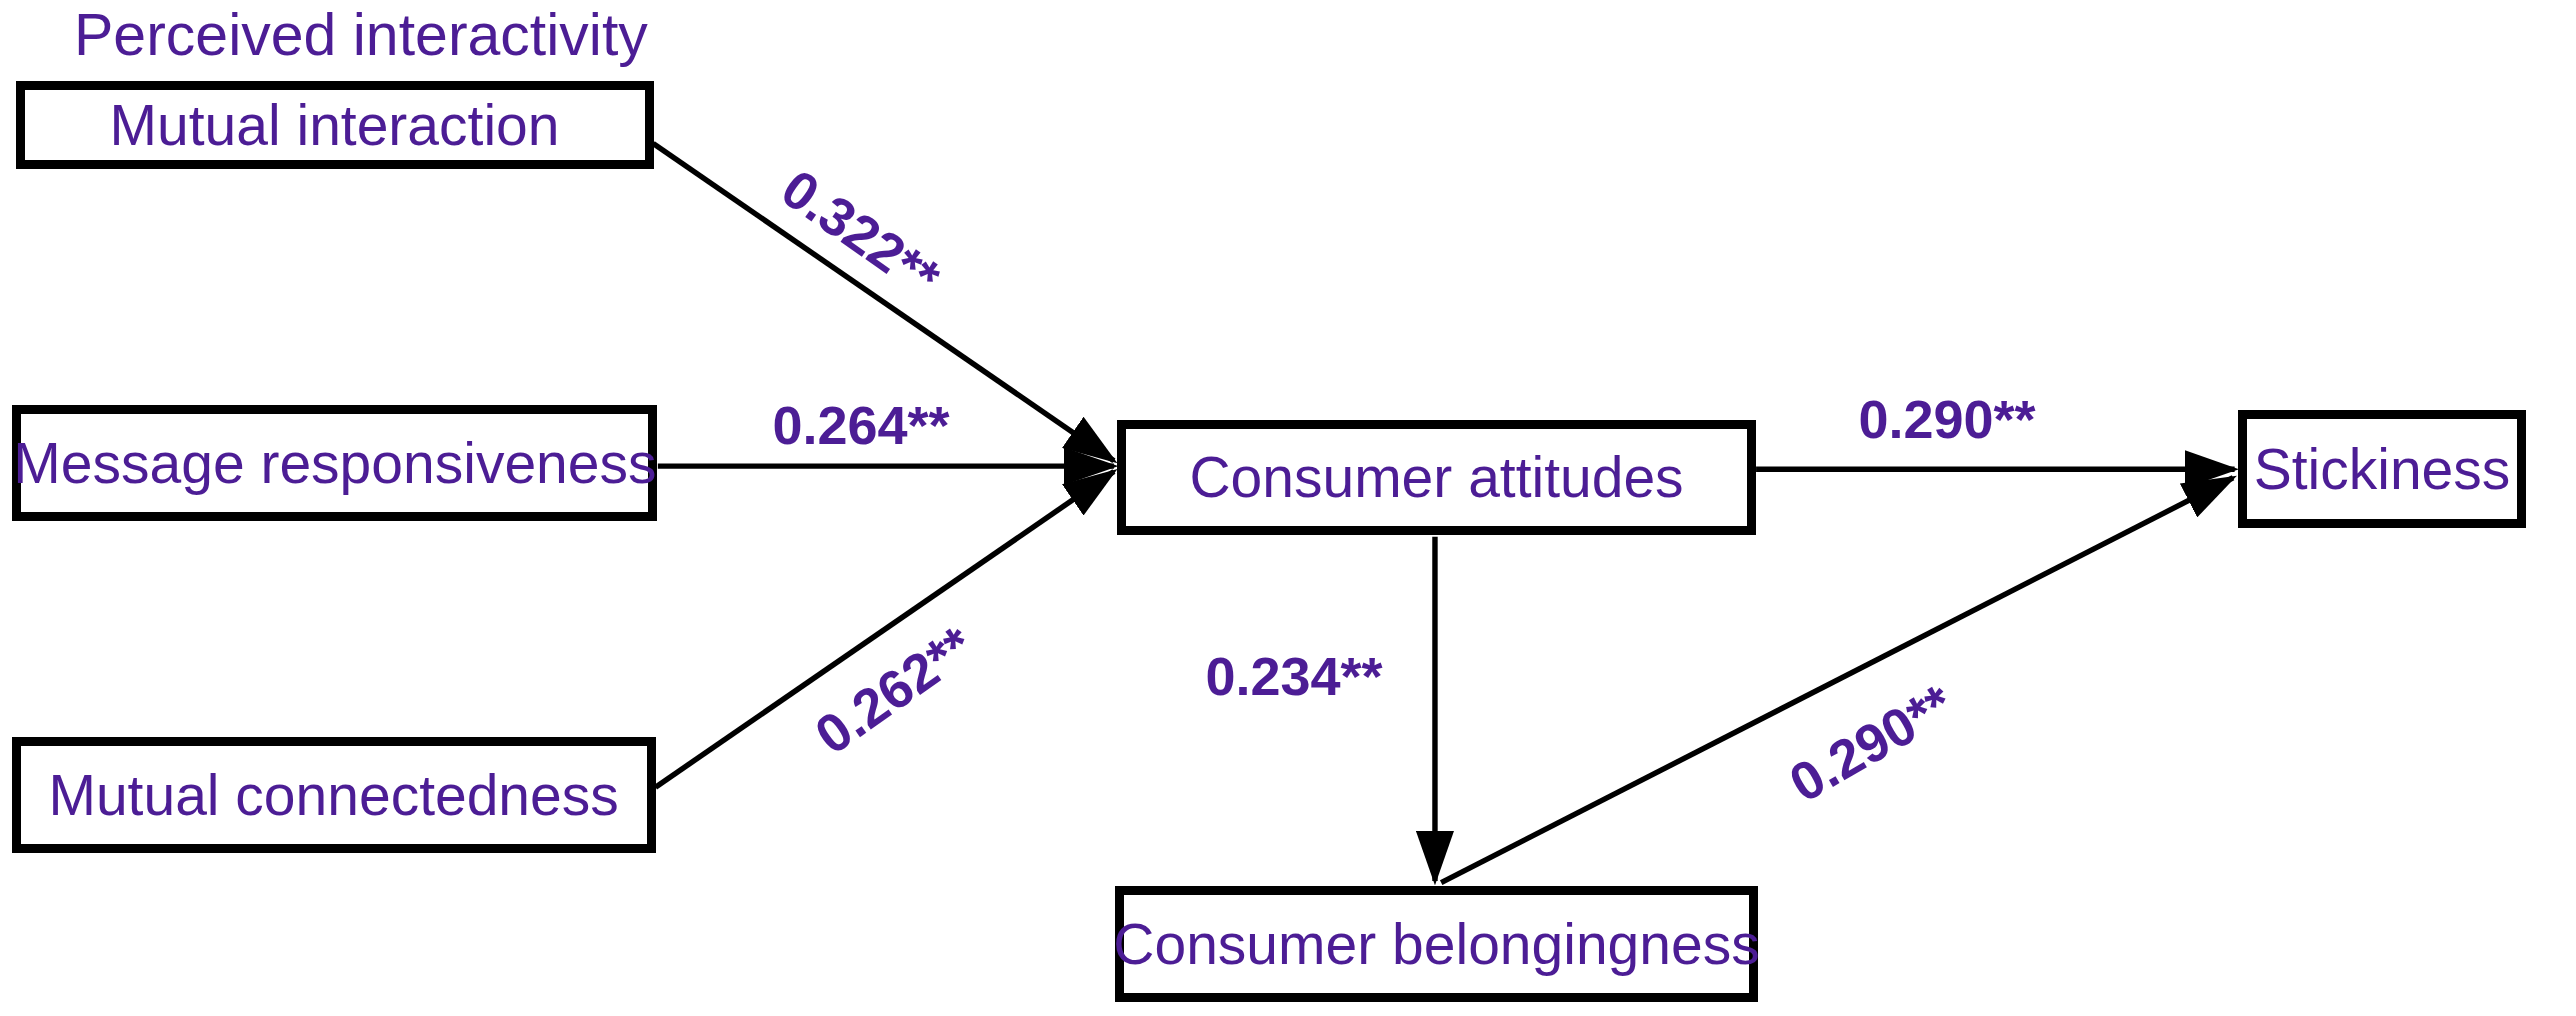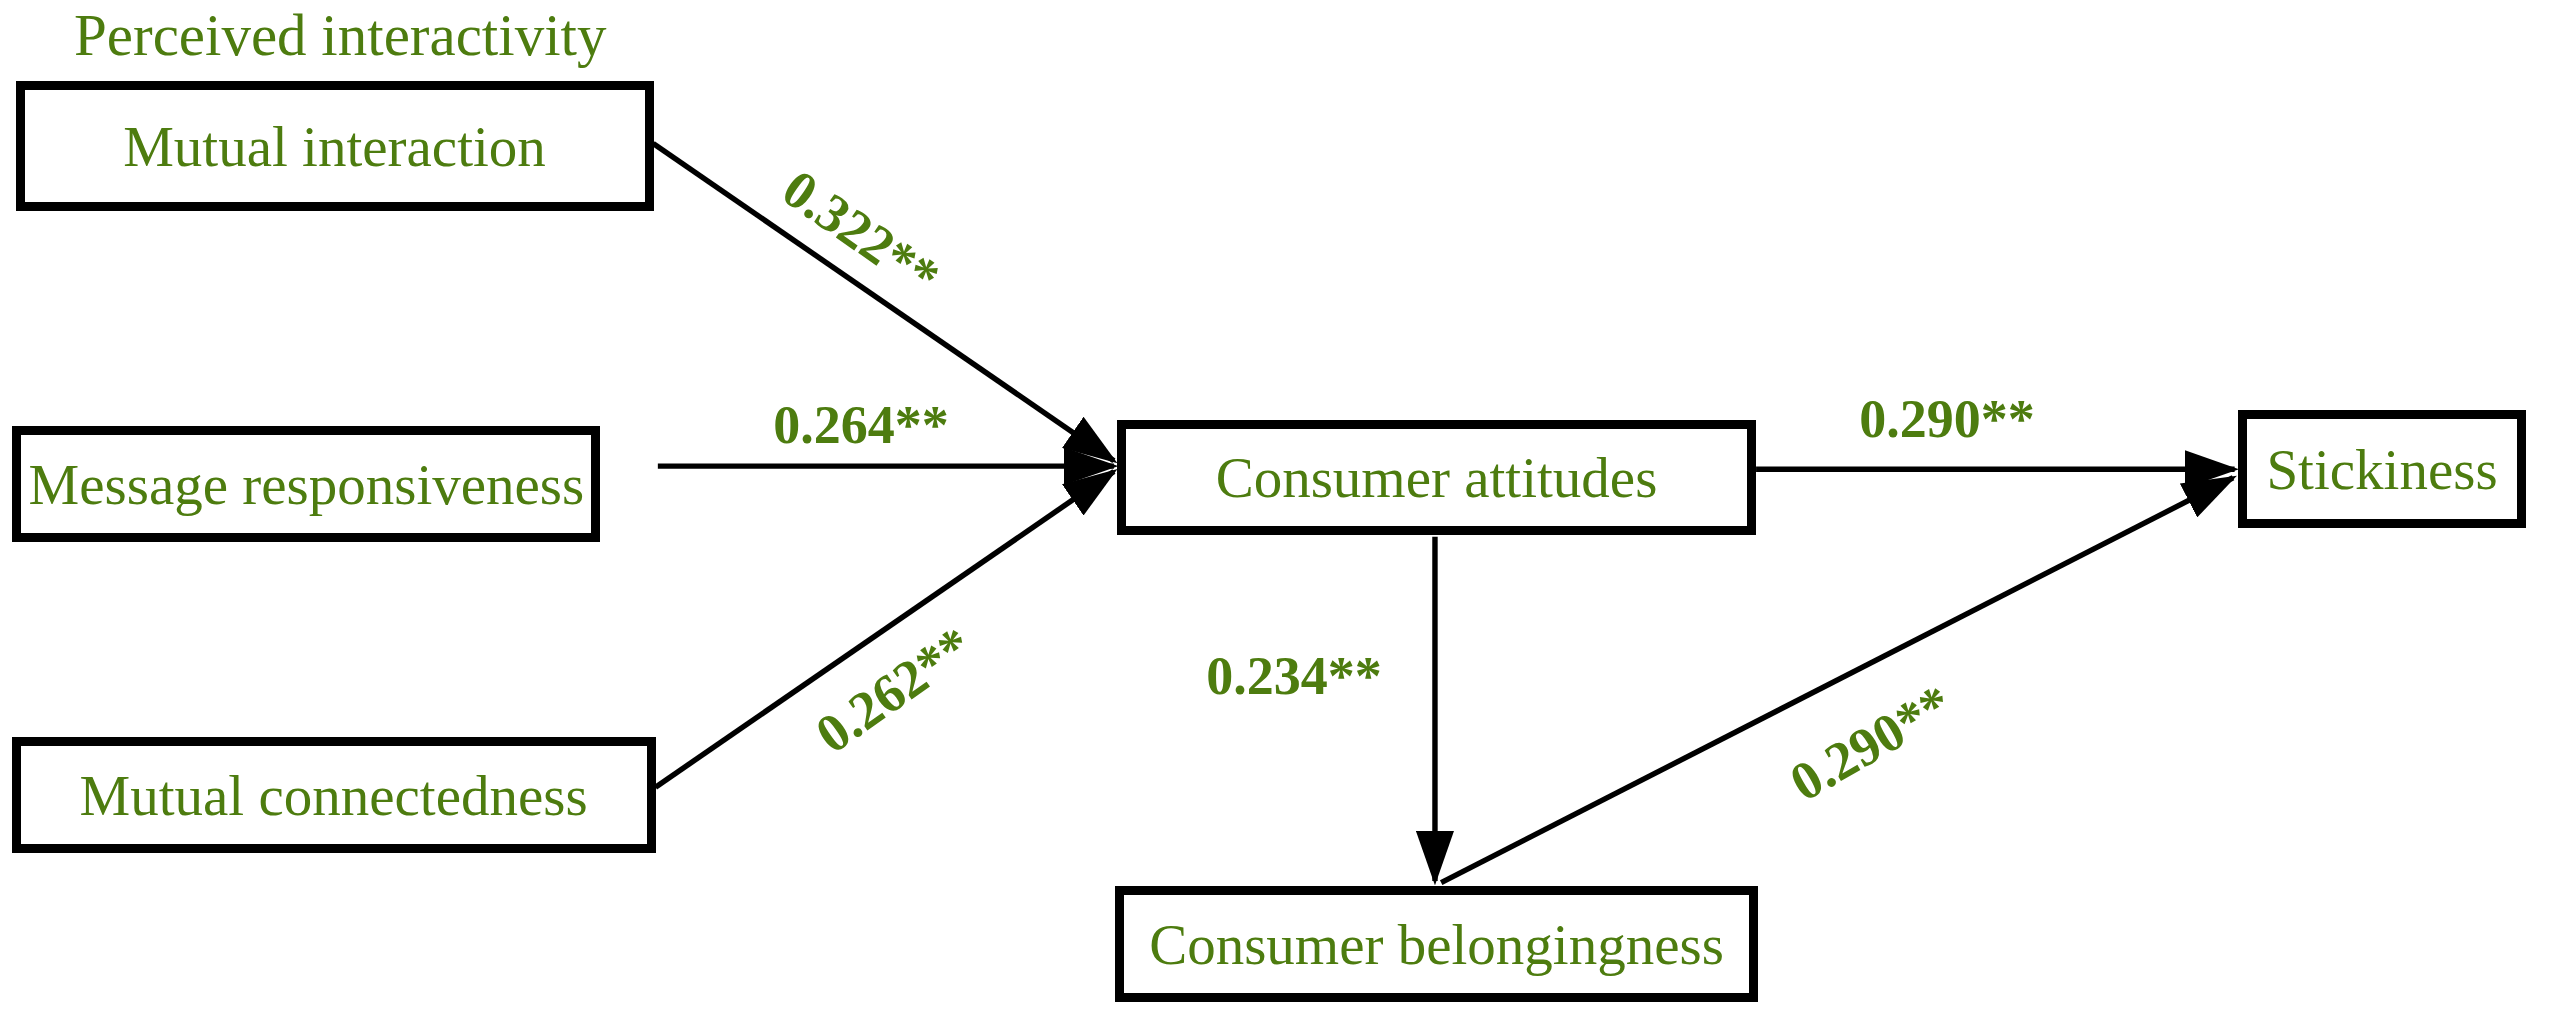--- a/index.html
+++ b/index.html
@@ -5,22 +5,22 @@
   html, body {
     margin: 0;
     padding: 0;
     background: #ffffff;
   }
   .canvas {
     position: relative;
     width: 2576px;
     height: 1016px;
     background: #ffffff;
-    font-family: Liberation Serif, serif;
-    color: #4d7c0f;
+    font-family: Liberation Sans, sans-serif;
+    color: #4c1d95;
     overflow: hidden;
   }
   .arrows {
     position: absolute;
     left: 0;
     top: 0;
     width: 2576px;
     height: 1016px;
   }
   .node-box {
@@ -49,22 +49,22 @@
     font-weight: bold;
     line-height: 1;
     white-space: nowrap;
     transform: translate(-50%, -50%);
   }
   .coef.rot-down { transform: translate(-50%, -50%) rotate(35deg); }
   .coef.rot-up   { transform: translate(-50%, -50%) rotate(-35deg); }
   .coef.rot-up2  { transform: translate(-50%, -50%) rotate(-30deg); }
 
   
-  #box-mutual        { left: 15.5px;   top: 81px;  width: 638px; height: 130px; }
-  #box-message       { left: 12.4px;   top: 405px;  width: 588px; height: 116px; margin-top: 21px; }
+  #box-mutual        { left: 15.5px;   top: 81px;  width: 638px; height: 88px; }
+  #box-message       { left: 12.4px;   top: 405px;  width: 645px; height: 116px; }
   #box-social        { left: 11.6px;   top: 737px;  width: 644px; height: 116px; }
   #box-attitudes     { left: 1117px; top: 420px;  width: 639px; height: 115px; }
   #box-stickiness    { left: 2238px; top: 410px;  width: 288px; height: 118px; }
   #box-belongingness { left: 1115px; top: 886px; width: 643px; height: 116px; }
 
   
   #coef-0322 { left: 861px; top: 233px; }
   #coef-0264 { left: 861px; top: 425px; text-align: center; }
   #coef-0262 { left: 894px; top: 690px; }
   #coef-0197 { left: 1947px; top: 419px; }

